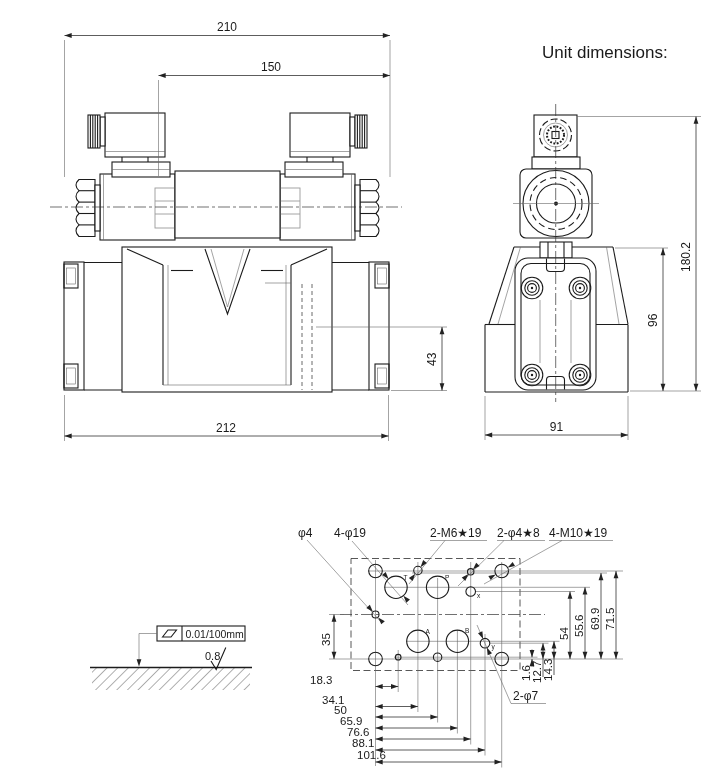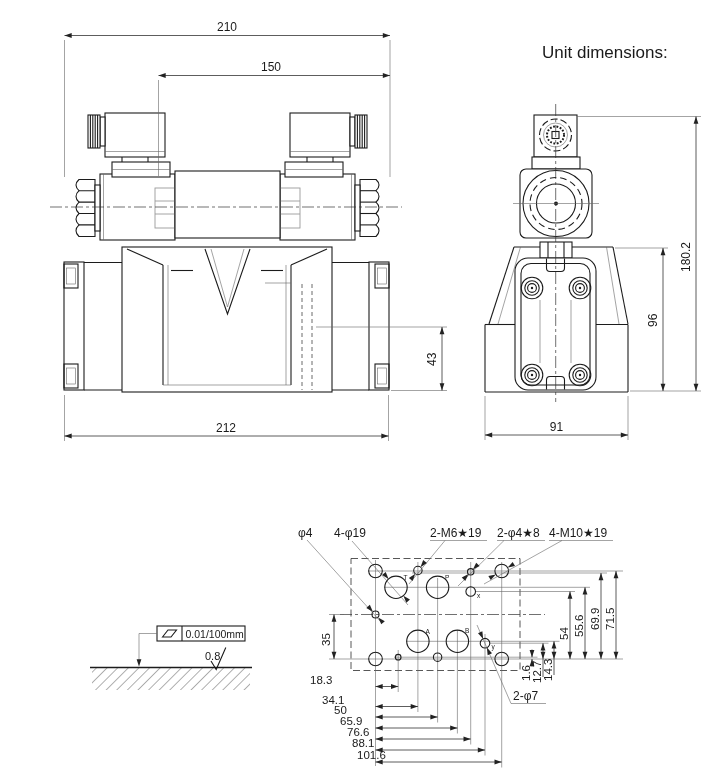--- a/index.html
+++ b/index.html
@@ -1,17 +1,17 @@
 <!DOCTYPE html>
 <html><head>
 <meta charset="utf-8">
 <style>
   html,body{margin:0;padding:0;background:#ffffff;}
   #stage{position:relative;width:727px;height:784px;background:#ffffff;overflow:hidden;
-         font-family:"Liberation Sans", sans-serif;border-radius:29px;}
+         font-family:"Liberation Sans", sans-serif;}
   svg{display:block;}
   svg text{font-family:"Liberation Sans", sans-serif;fill:#1a1a1a;}
   .dimtxt{font-size:12px;}
   .dimtxt-s{font-size:11.5px;}
   .callout{font-size:12px;}
   .port{font-size:6.5px;}
   .title{font-size:17px;font-weight:500;}
   .fcf{font-size:10.5px;}
   .main{stroke:#1c1c1c;stroke-width:1.1;fill:none;}
   .mainw{stroke:#1c1c1c;stroke-width:1.1;fill:#ffffff;}

